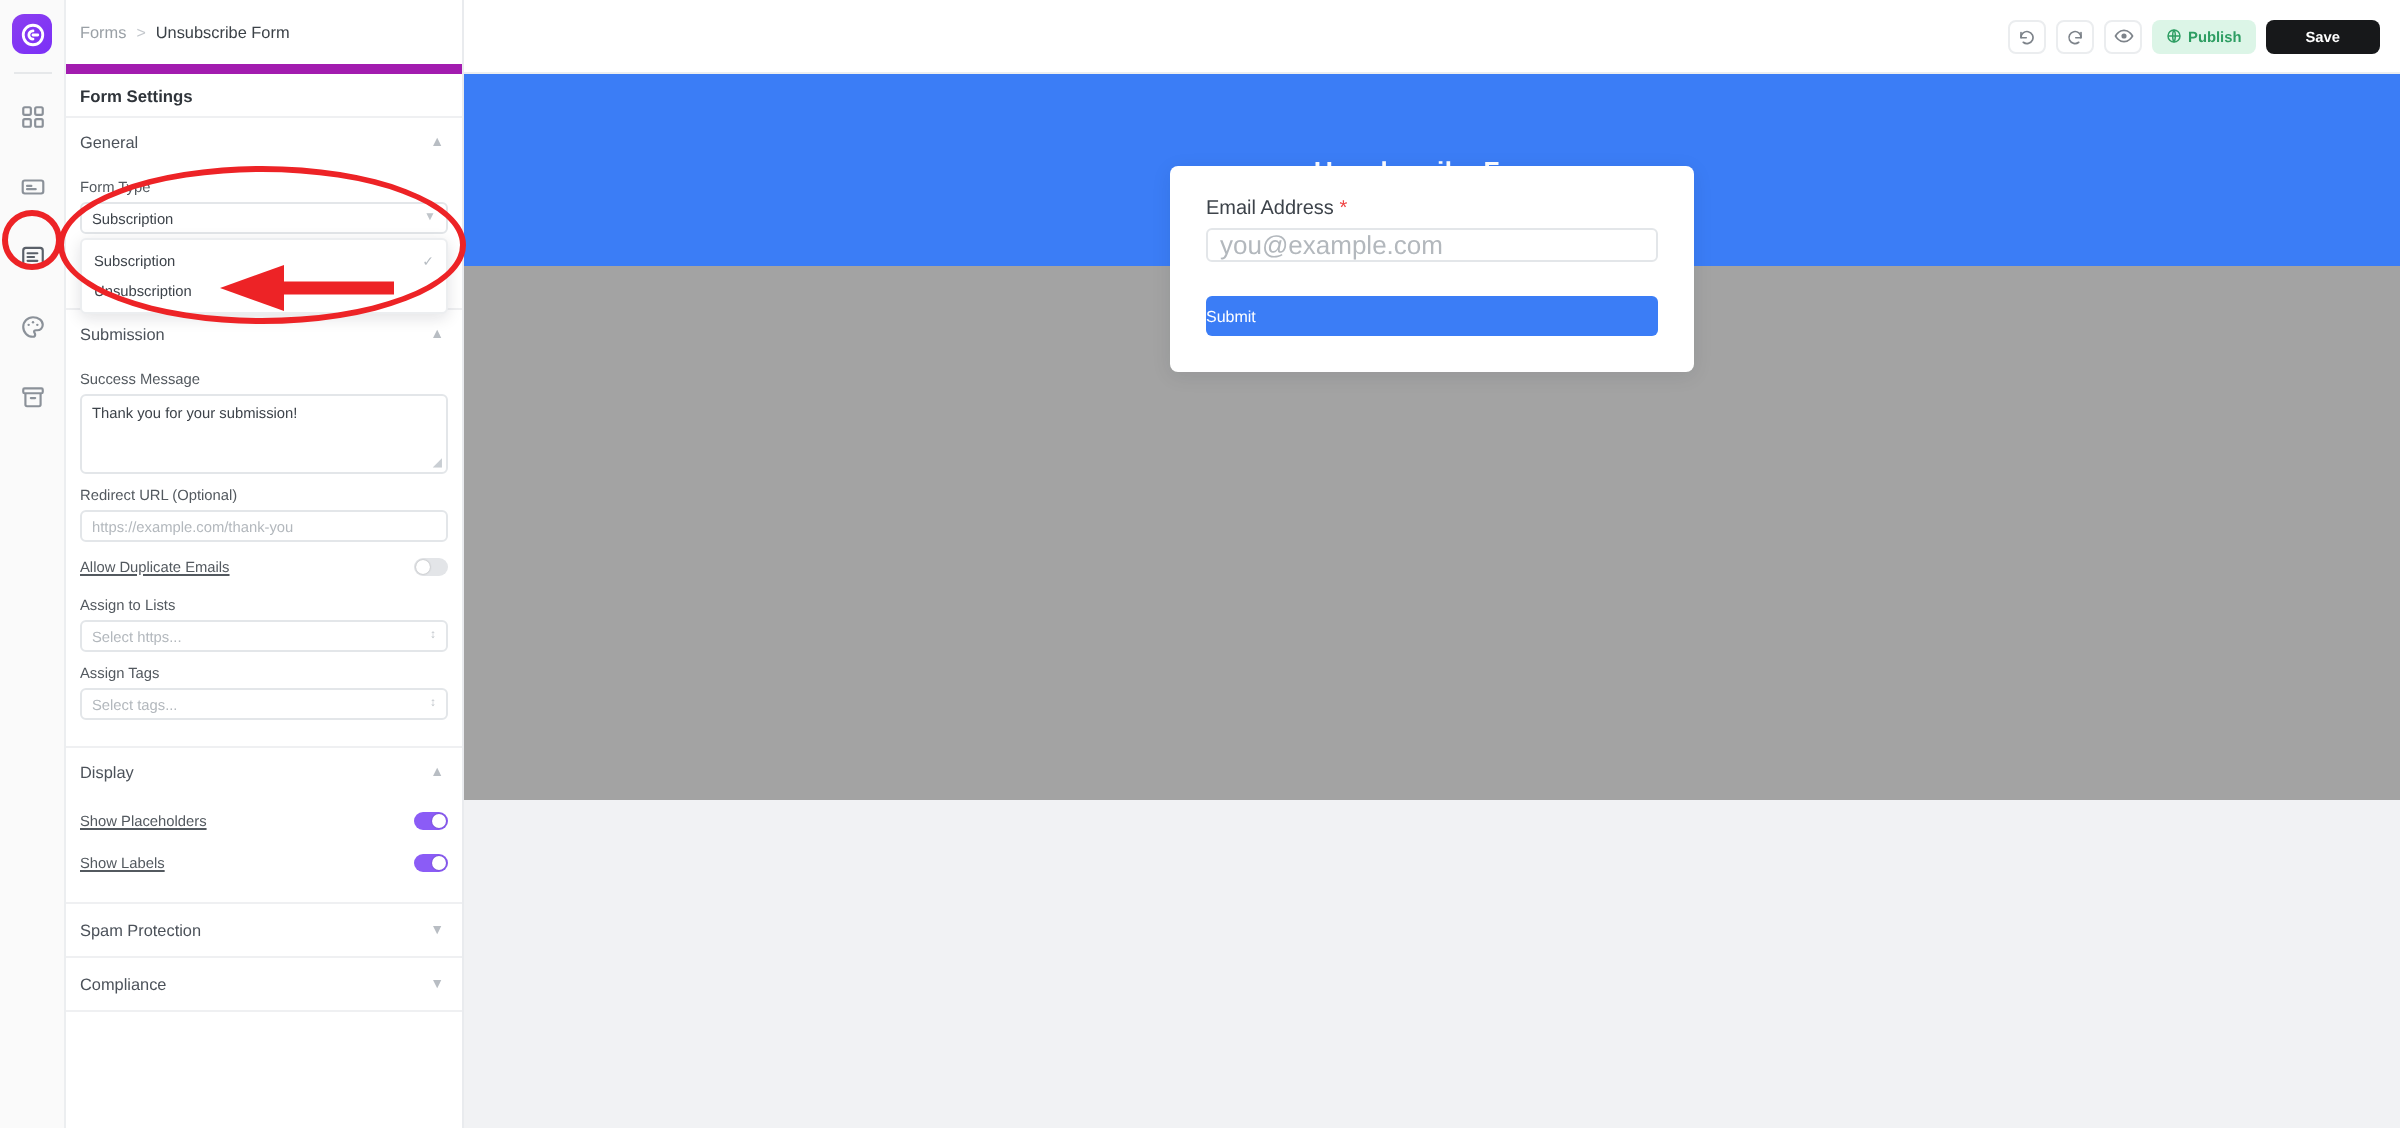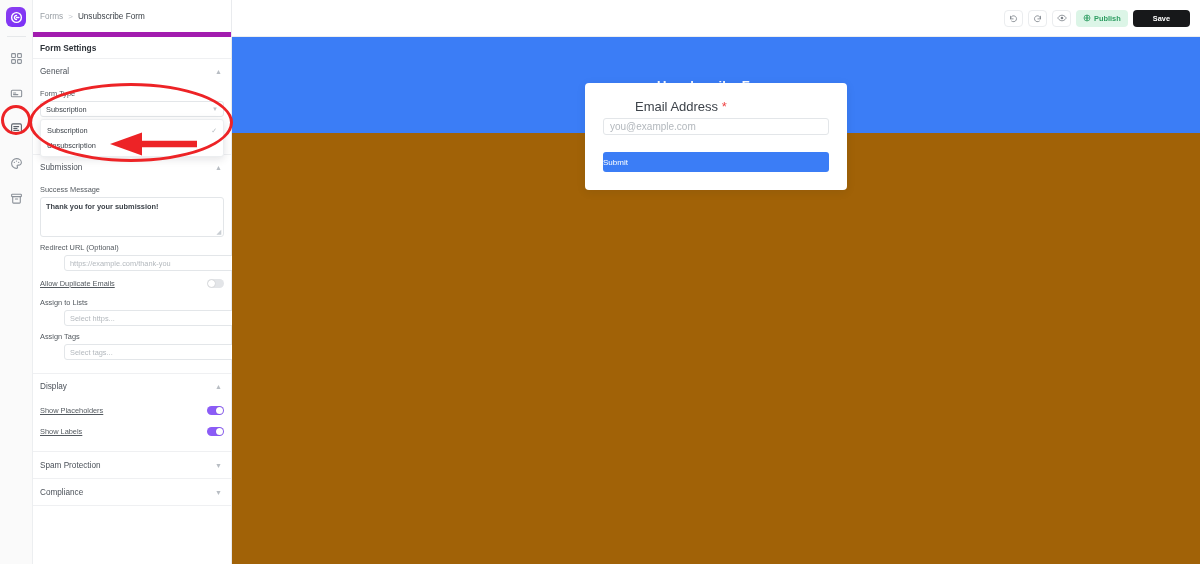--- a/index.html
+++ b/index.html
@@ -64,28 +64,27 @@
     font-size: 7.4px; color: #53595f; margin: 6px 0 3px 0; display: block;
   }
   .req { color: #ef4444; }
 
   .ctl {
     width: 100%; height: 16px; border: 1px solid #e3e6e9; border-radius: 3px;
     background: #fff; font-size: 7.4px; color: #3d434a;
     display: flex; align-items: center; justify-content: space-between;
     padding: 0 5px;
   }
-  .ctl.ph { color: #b3b8bd; margin-left: 24px; }
+  .ctl.ph { color: #b3b8bd; }
   .ctl .arrow { color: #c0c5ca; font-size: 6px; }
 
   .textarea {
     width: 100%; height: 40px; border: 1px solid #e3e6e9; border-radius: 3px;
     background: #fff; font-size: 7.4px; color: #3d434a; padding: 4px 5px;
     position: relative;
-    font-weight: bold;
   }
   .resize-grip {
     position: absolute; right: 2px; bottom: 1px; color: #c9ced3; font-size: 6px;
   }
 
   .row-toggle {
     display: flex; align-items: center; justify-content: space-between;
     height: 17px; margin-top: 4px;
   }
   .row-toggle .t-label { font-size: 7.4px; color: #53595f; text-decoration: underline; }
@@ -108,21 +107,21 @@
     background: #fff; border: 1px solid #eceef0; border-radius: 3px;
     box-shadow: 0 2px 8px rgba(15,20,30,.12); padding: 3px 0; z-index: 40;
   }
   .dd-item {
     height: 15px; display: flex; align-items: center; justify-content: space-between;
     padding: 0 6px; font-size: 7.4px; color: #3d434a;
   }
   .dd-item .check { color: #b6bcc2; font-size: 7px; }
 
   
-  .canvas { flex: 1; height: 564px; background: #a16207; position: relative; }
+  .canvas { flex: 1; height: 400px; background: #a3a3a3; position: relative; }
   .topbar {
     height: 37px; background: #ffffff; border-bottom: 1px solid #eceef0;
     display: flex; align-items: center; justify-content: flex-end;
     padding-right: 10px; gap: 5px;
   }
   .ibtn {
     width: 19px; height: 17px; border: 1px solid #ebedef; border-radius: 4px;
     background: #fff; display: flex; align-items: center; justify-content: center;
     color: #7d838a;
   }
@@ -141,25 +140,25 @@
     display: flex; align-items: center; justify-content: center;
   }
   .banner-title { color: #fff; font-size: 13px; font-weight: 700; letter-spacing: .2px; }
 
   .form-card {
     position: absolute; left: 353px; top: 83px;
     width: 262px; background: #fff; border-radius: 4px;
     box-shadow: 0 2px 10px rgba(22,30,45,.09);
     padding: 16px 18px 18px 18px;
   }
-  .f-label { font-size: 13px; color: #3d434a; margin-bottom: 4px; display: block; margin-left: 32px; }
+  .f-label { font-size: 10px; color: #3d434a; margin-bottom: 4px; display: block; }
   .f-input {
     width: 100%; height: 17px; border: 1px solid #e3e6e9; border-radius: 3px;
     display: flex; align-items: center; padding: 2px 6px;
-    font-size: 10px; color: #b3b8bd;
+    font-size: 13px; color: #b3b8bd;
   }
   .f-submit {
     margin-top: 17px; width: 100%; height: 20px; border-radius: 3px;
     background: #3b7df6; color: #fff; font-size: 8px; font-weight: 400;
     display: flex; align-items: center; justify-content: flex-start;
   }
 
   
   .anno { position: absolute; pointer-events: none; z-index: 90; }
   .ell {

